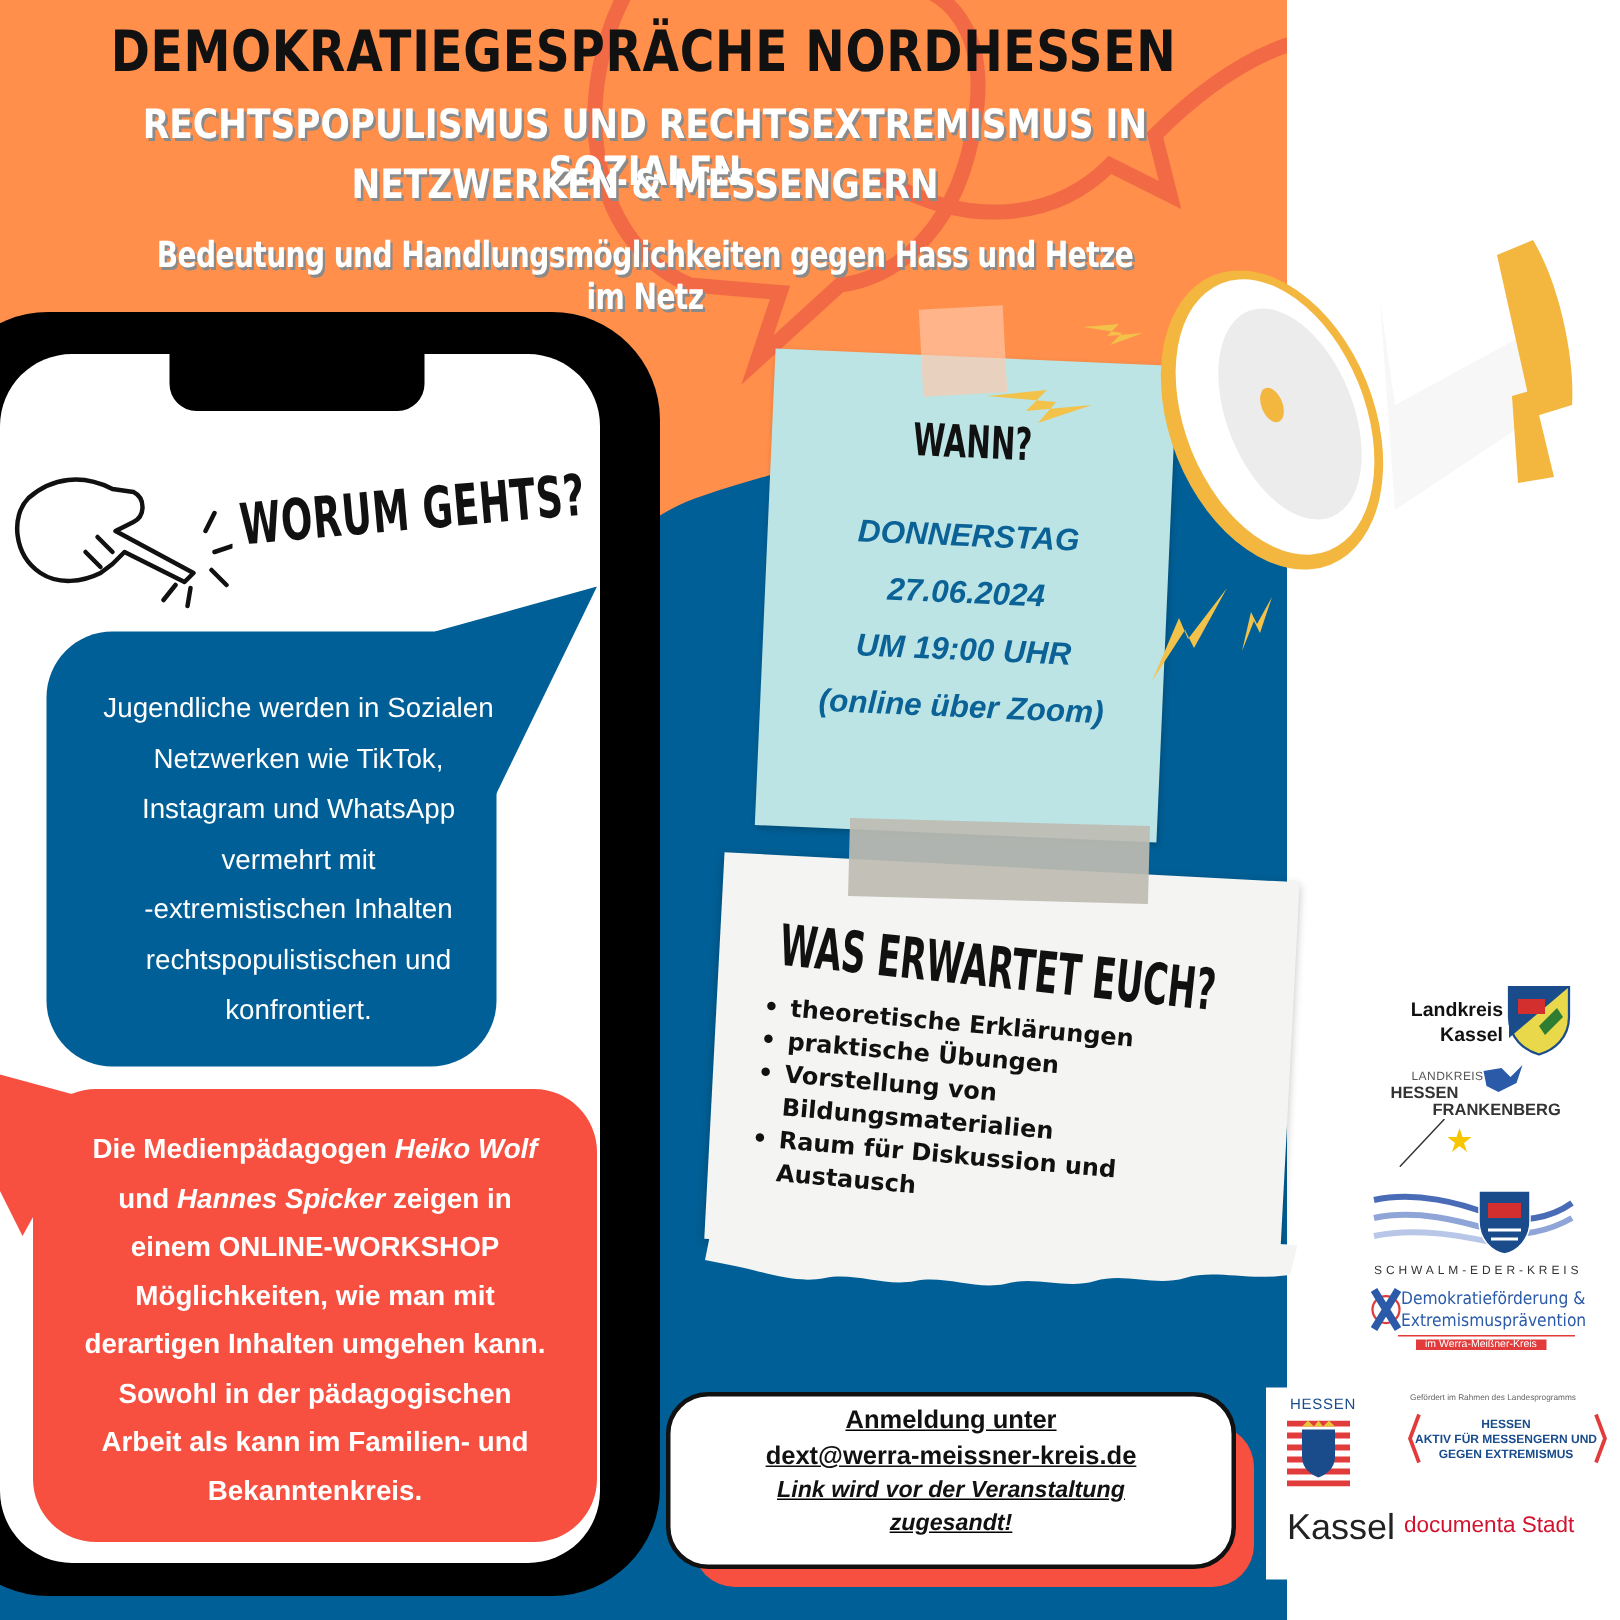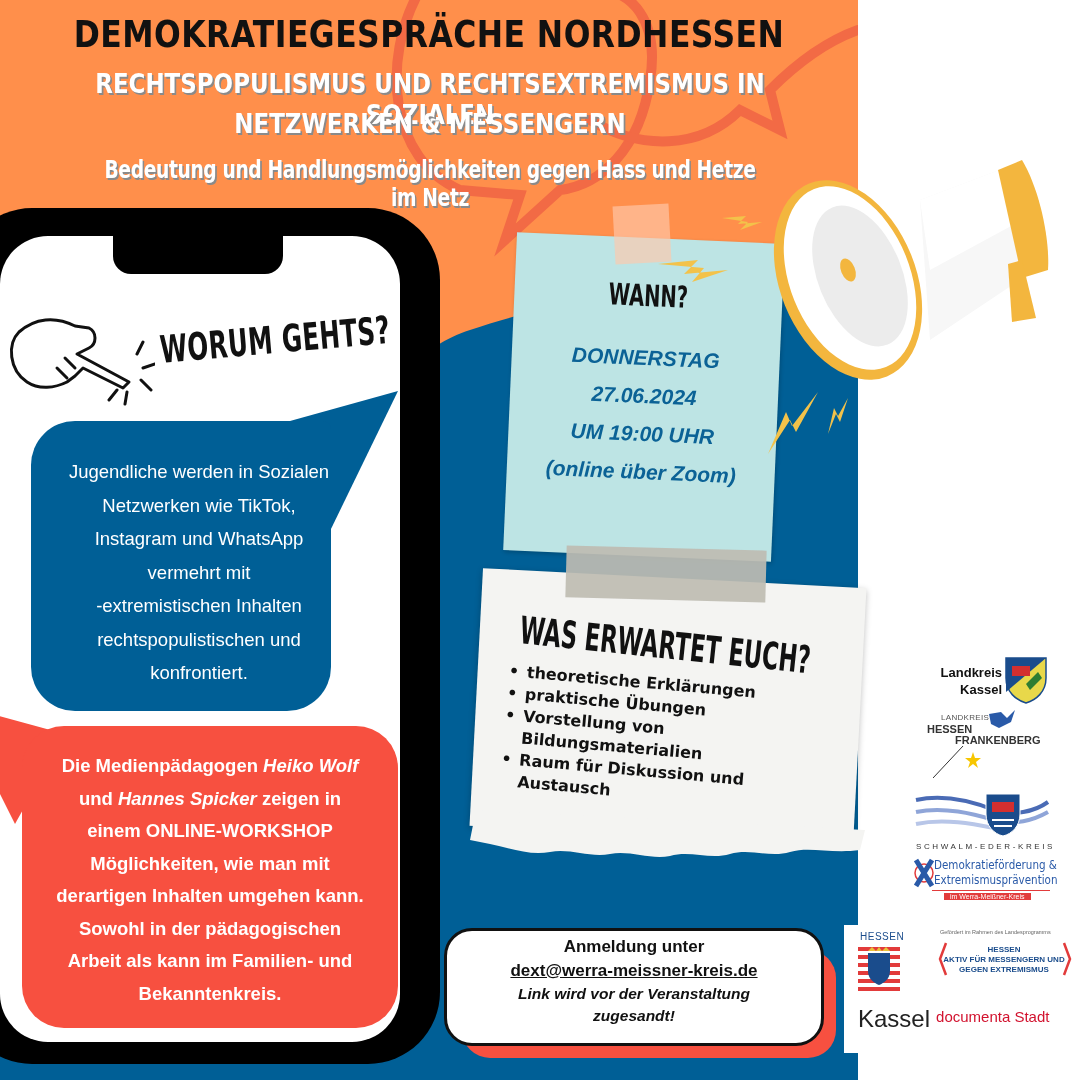--- a/index.html
+++ b/index.html
@@ -116,21 +116,21 @@
   }
   .was-list li::before { content: "•"; position: absolute; left: 2px; top: 0; }
 
   
   .reg-shadow {
     position: absolute; left: 462px; top: 950px; width: 374px; height: 108px;
     background: #f75040; border-radius: 28px;
   }
   .reg-box {
     position: absolute; left: 444px; top: 928px; width: 380px; height: 118px;
-    background: #fff; border: 3px solid #111; border-radius: 28px; text-align: center;
+    background: #fff; border: 3px solid #111; border-radius: 28px; text-align: center; text-decoration: underline;
   }
   .reg-title { margin-top: 6px; font-weight: bold; font-size: 17px; color: #111; }
   .reg-email { display: inline-block; margin-top: 4px; font-weight: bold; font-size: 17px; color: #111; text-decoration: underline; }
   .reg-note { margin-top: 2px; font-weight: bold; font-style: italic; font-size: 15.5px; line-height: 22px; color: #111; }
 
   
   .megaphone { position: absolute; left: 760px; top: 160px; width: 300px; height: 230px; }
   .bolt { position: absolute; }
 
   

